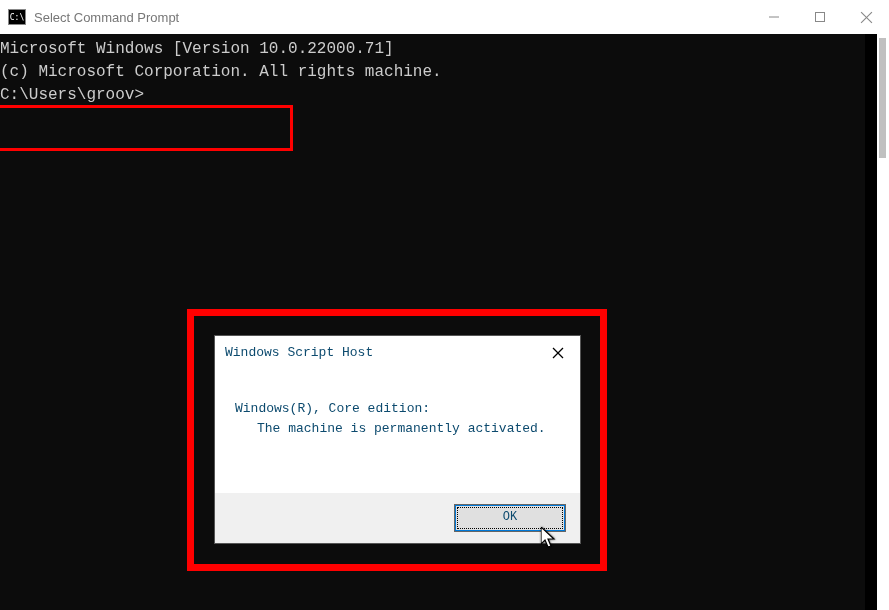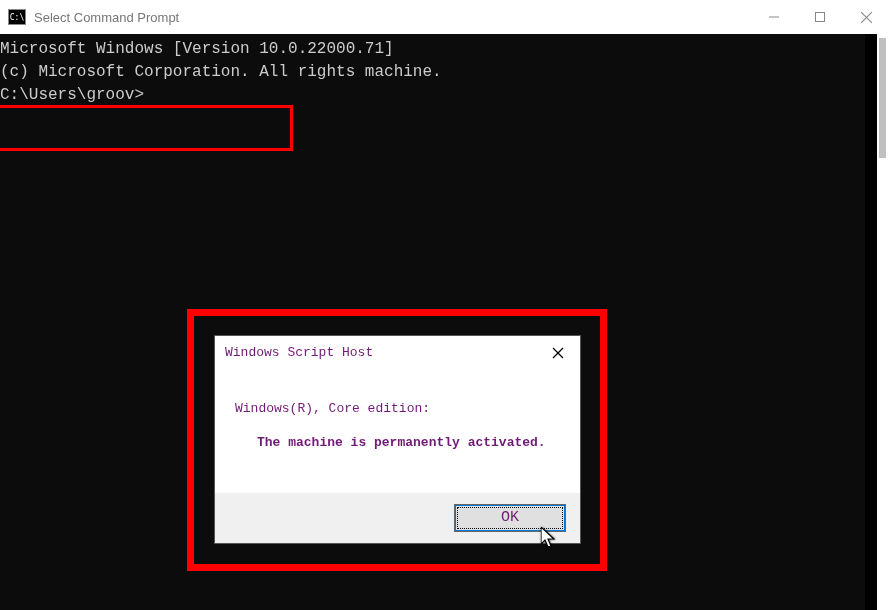--- a/index.html
+++ b/index.html
@@ -131,21 +131,21 @@
       left: 214px;
       top: 301px;
       width: 367px;
       height: 209px;
       background: #fff;
       border: 1px solid #555;
       z-index: 5;
       display: flex;
       flex-direction: column;
       font-size: 13px;
-      color: #701a75;
+      color: #0c4a6e;
     }
     
     .dialog-titlebar {
       height: 34px;
       display: flex;
       align-items: center;
       padding-left: 10px;
     }
     
     .dialog-titlebar-title {
@@ -167,45 +167,44 @@
       stroke-width: 1.2;
     }
     
     .dialog-body {
       flex: 1;
       padding: 30px 14px 0 20px;
       background: #fff;
     }
     
     .dialog-msg-line1 {
-      margin-bottom: 15px;
+      margin-bottom: 1px;
     }
     
     .dialog-msg-line2 {
       padding-left: 22px;
-      font-weight: bold;
     }
     
     .dialog-footer {
       height: 50px;
       background: #f0f0f0;
       display: flex;
       align-items: center;
       justify-content: flex-end;
       padding-right: 14px;
     }
     
     .dialog-ok-btn {
       width: 112px;
       height: 28px;
       background: #e0e0e0;
       border: 1px solid #666;
       outline: 1px dotted #000;
       outline-offset: -4px;
-      font-size: 15px;
+      font-size: 12px;
       cursor: pointer;
       display: flex;
       align-items: center;
       justify-content: center;
       box-shadow: inset 0 0 0 1px #0078d7;
     }
     
     .cursor-arrow {
       position: absolute;
       left: 541px;

